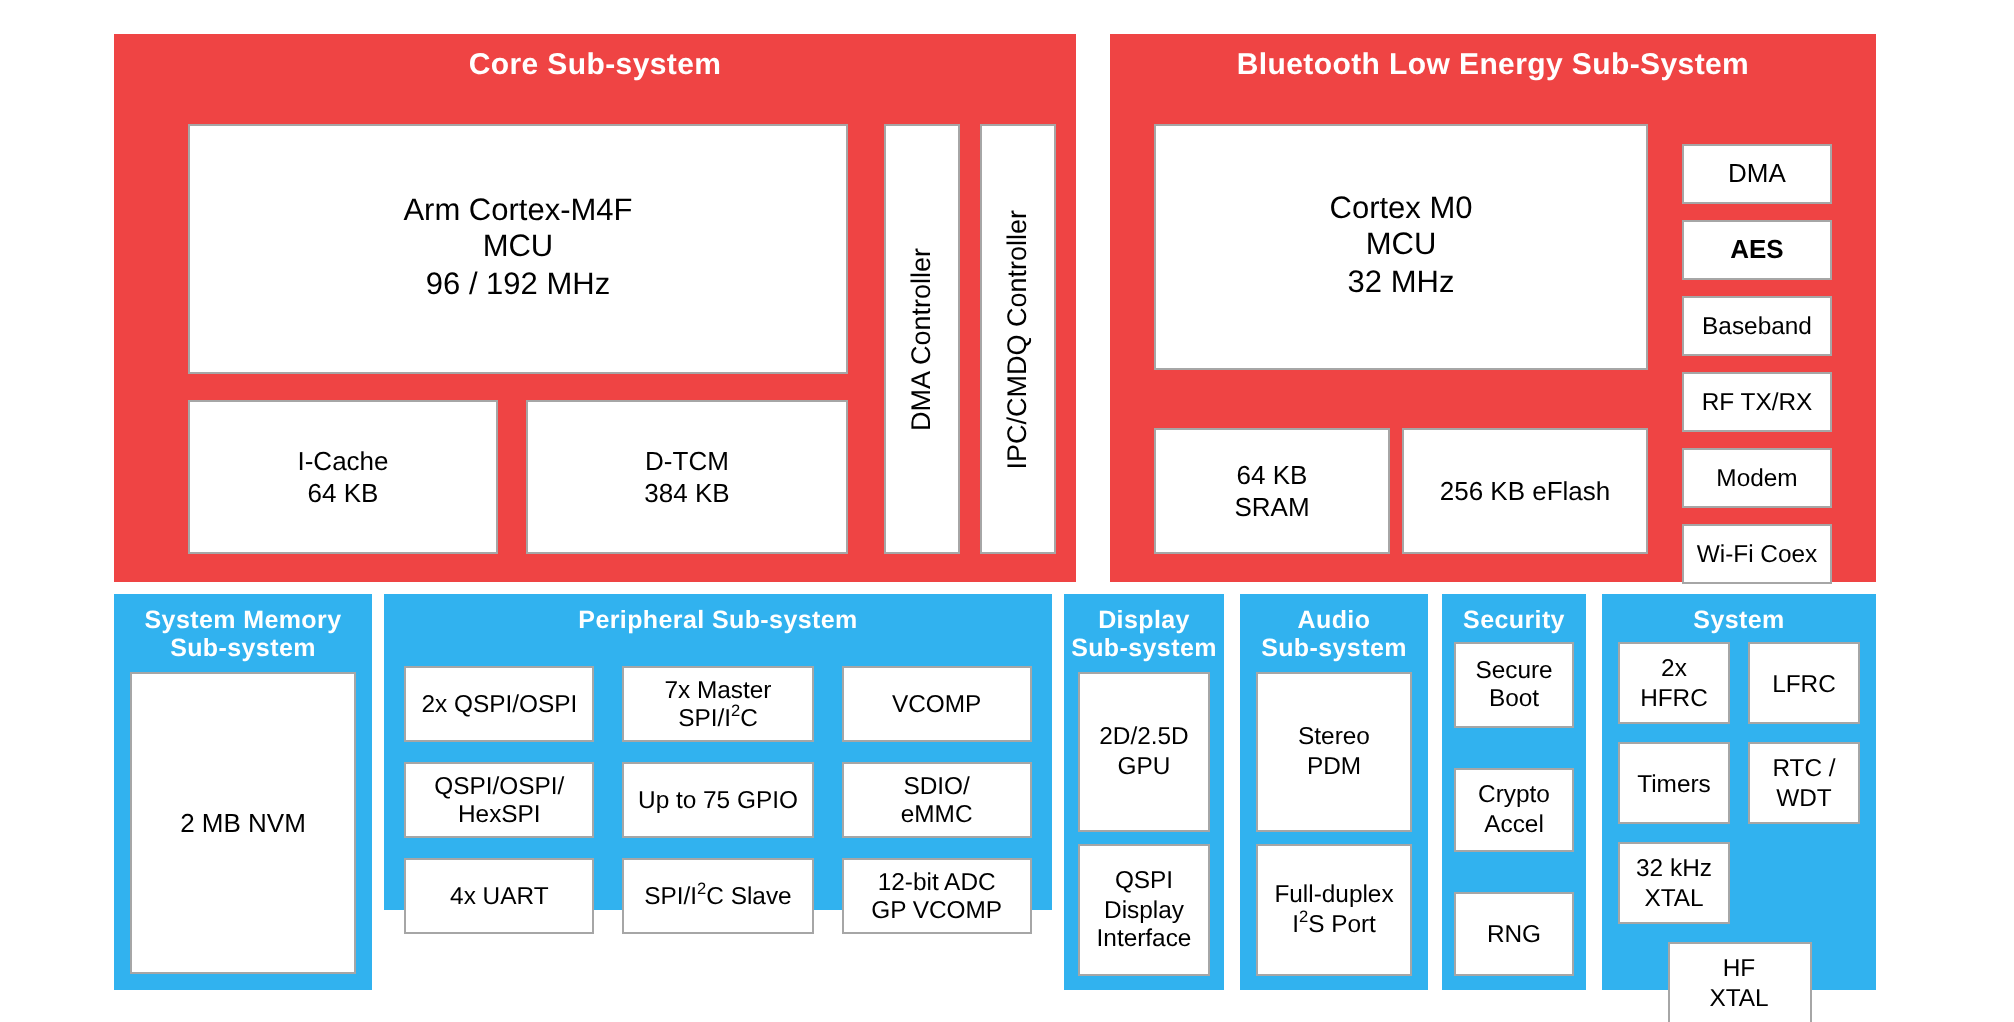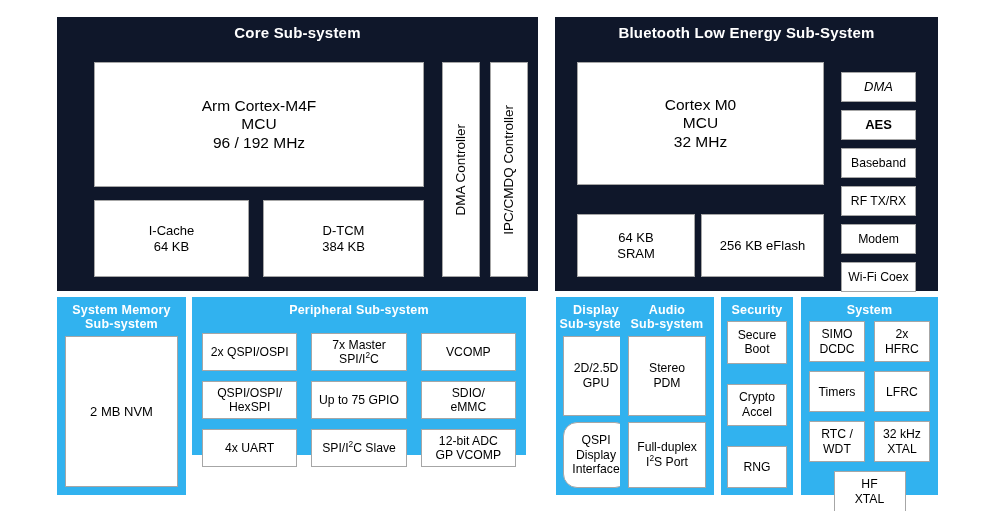--- a/index.html
+++ b/index.html
@@ -22,21 +22,21 @@
     height: 511px;
   }
 
   
   .panel {
     position: absolute;
     box-sizing: border-box;
     display: flex;
     flex-direction: column;
   }
-  .panel-dark  { background: #0f172a; }
+  .panel-dark  { background: #ef4444; }
   .panel-light { background: #31B2EF; }
 
   .panel-title {
     text-align: center;
     color: #ffffff;
     font-weight: bold;
     line-height: 1.15;
     flex: 0 0 auto;
     letter-spacing: 0.2px;
   }
@@ -82,21 +82,21 @@
   
   #ble { left: 555px; top: 17px; width: 383px; height: 274px; }
   #ble-mcu    { position: absolute; left: 22px;  top: 45px;  width: 247px; height: 123px; }
   #ble-sram   { position: absolute; left: 22px;  top: 197px; width: 118px; height: 63px; }
   #ble-eflash { position: absolute; left: 146px; top: 197px; width: 123px; height: 63px; }
   .ble-side { position: absolute; left: 286px; width: 75px; height: 30px; }
 
   
   #sysmem  { left: 57px;  top: 297px; width: 129px; height: 198px; }
   #periph  { left: 192px; top: 297px; width: 334px; height: 158px; }
-  #display { left: 556px; top: 297px; width: 80px;  height: 198px; }
+  #display { left: 532px; top: 297px; width: 80px;  height: 198px; }
   #audio   { left: 620px; top: 297px; width: 94px;  height: 198px; }
   #security{ left: 721px; top: 297px; width: 72px;  height: 198px; justify-content: space-between; }
   #system  { left: 801px; top: 297px; width: 137px; height: 198px; }
 
   .col-stack {
     flex: 1 1 auto;
     display: flex;
     flex-direction: column;
     padding: 0 8px 8px 8px;
     gap: 8px;
@@ -108,21 +108,21 @@
     padding: 12px 10px;
     display: grid;
     grid-template-columns: 1fr 1fr 1fr;
     grid-auto-rows: 38px;
     gap: 10px 14px;
   }
 
   
   #display .col-stack { padding: 0 7px 7px 7px; gap: 6px; }
   #display-gpu { flex: 0 0 80px; }
-  #display-qspi { flex: 1 1 auto; border-radius: 14px; }
+  #display-qspi { flex: 1 1 auto; }
   #audio .col-stack { padding: 0 8px 7px 8px; gap: 6px; }
   #audio-pdm { flex: 0 0 80px; }
   #audio-i2s { flex: 1 1 auto; }
 
   
   #security .col-stack { padding: 0 6px 7px 6px; gap: 20px; }
   #security .col-stack .blk { flex: 1 1 0; }
 
   
   #system-grid {
@@ -198,21 +198,21 @@
       <span class="f13">
         <span class="blk-txt">64 KB</span>
         <span class="blk-txt">SRAM</span>
       </span>
     </div>
 
     <div class="blk" id="ble-eflash">
       <span class="f13">256 KB eFlash</span>
     </div>
 
-    <div class="blk ble-side" style="top:55px;font-style:italic;">
+    <div class="blk ble-side" style="top:55px;">
         <span class="f13">DMA</span>
       </div>
     <div class="blk ble-side" style="top:93px;">
         <span class="f13 bold">AES</span>
       </div>
     <div class="blk ble-side" style="top:131px;">
         <span class="f12">Baseband</span>
       </div>
     <div class="blk ble-side" style="top:169px;">
         <span class="f12">RF TX/RX</span>
@@ -366,38 +366,32 @@
           </span>
       </div>
     </div>
   </div>
 
   <div class="panel panel-light" id="system">
     <div class="panel-title title-sm">System</div>
     <div id="system-grid">
       <div class="blk">
         <span class="f12">
-          <span class="blk-txt">SIMO</span>
-          <span class="blk-txt">DCDC</span>
-        </span>
-      </div>
-      <div class="blk">
-        <span class="f12">
           <span class="blk-txt">2x</span>
           <span class="blk-txt">HFRC</span>
         </span>
       </div>
       <div class="blk">
         <span class="f12">
+            <span class="blk-txt">LFRC</span>
+          </span>
+      </div>
+      <div class="blk">
+        <span class="f12">
             <span class="blk-txt">Timers</span>
-          </span>
-      </div>
-      <div class="blk">
-        <span class="f12">
-            <span class="blk-txt">LFRC</span>
           </span>
       </div>
       <div class="blk">
         <span class="f12">
           <span class="blk-txt">RTC /</span>
           <span class="blk-txt">WDT</span>
         </span>
       </div>
       <div class="blk">
         <span class="f12">

